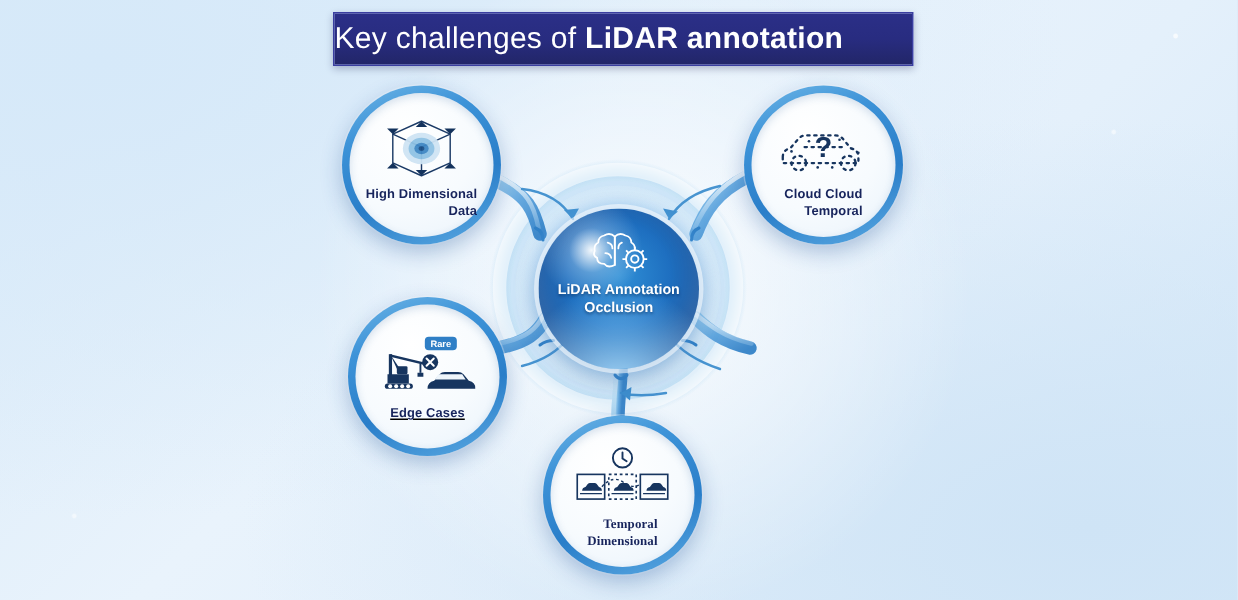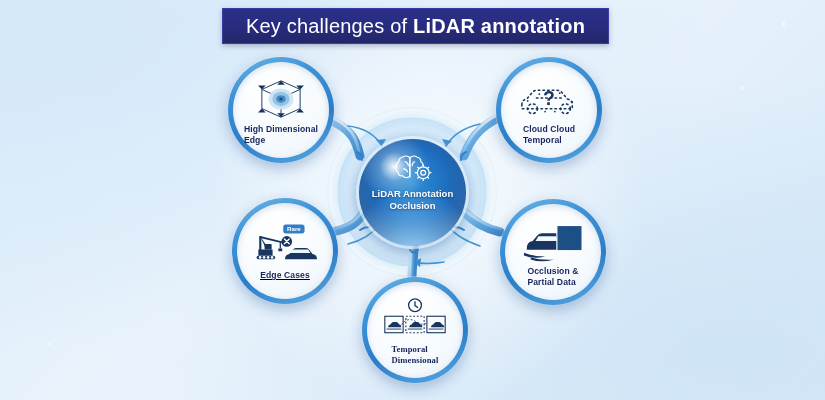--- a/index.html
+++ b/index.html
@@ -24,21 +24,21 @@
       radial-gradient(circle at 6% 86%, rgba(255,255,255,.5) 0 1px, rgba(255,255,255,0) 2px);
     pointer-events:none;
   }
 
   
   .title-bar{
     position:absolute;left:222px;top:8px;width:385px;height:34px;
     background:linear-gradient(180deg,#2b2f87 0%,#282c80 50%,#222668 100%);
     border:1px solid #3a3ea0;
     box-shadow:0 2px 5px rgba(20,30,80,.28);
-    display:flex;align-items:center;justify-content:center;
+    display:flex;align-items:center;justify-content:flex-start;
     color:#ffffff;letter-spacing:.2px;
   }
   .title-text{font-size:20px;line-height:1;white-space:nowrap;}
   .title-text .b{font-weight:bold;}
 
   
   .links{position:absolute;left:0;top:0;width:825px;height:400px;}
 
   
   .hub{
@@ -72,21 +72,21 @@
   .node-inner{
     width:100%;height:100%;border-radius:50%;
     background:radial-gradient(circle at 38% 28%, #ffffff 0%, #f7fbfe 55%, #e8f2fb 100%);
     box-shadow:inset 0 2px 6px rgba(40,90,150,.18);
     display:flex;flex-direction:column;align-items:center;justify-content:center;
     box-sizing:border-box;padding:8px 6px 6px;
   }
   .node-art{width:64px;height:44px;display:block;}
   .node-label{
     margin-top:3px;color:#17245c;font-size:8.6px;font-weight:bold;line-height:10.5px;
-    text-align:left;letter-spacing:.1px;
+    text-align:right;letter-spacing:.1px;
   }
 
   #node-hd  {left:228px;top:57px;}
   #node-pcs {left:496px;top:57px;}
   #node-ec  {left:232px;top:198px;text-decoration:underline;}
   #node-occ {left:500px;top:199px;}
   #node-tc  {left:362px;top:277px;font-family:Liberation Serif, serif;}
 </style>
 </head>
 <body>
@@ -195,21 +195,21 @@
           <polygon points="13,13 9,9 17,9"></polygon>
           <polygon points="53,13 49,9 57,9"></polygon>
           <polygon points="13,33 9,37 17,37"></polygon>
           <polygon points="53,33 49,37 57,37"></polygon>
           <polygon points="33,42 29,38 37,38"></polygon>
           <polygon points="33,4 29,8 37,8"></polygon>
         </g>
       </svg>
       <div class="node-label">
         <div>High Dimensional</div>
-        <div>Edge</div>
+        <div>Data</div>
       </div>
     </div>
   </div>
 
   <div class="node" id="node-pcs">
     <div class="node-inner">
       <svg class="node-art" viewBox="0 0 66 40">
         <g fill="none" stroke="#17355f" stroke-width="1.6" stroke-linecap="round" stroke-dasharray="1.6 3.2">
           <path d="M5 26 q0-5 5-6 l6-7 q2-2 5-2 h20 q3 0 5 2 l6 7 q5 1 5 6 v4 h-52 z"></path>
           <circle cx="16" cy="30" r="5"></circle>
@@ -262,37 +262,20 @@
           <circle cx="38" cy="19" r="6" fill="#17355f"></circle>
           <path d="M35.3 16.3 l5.4 5.4 M40.7 16.3 l-5.4 5.4" stroke="#ffffff" stroke-width="1.5" stroke-linecap="round"></path>
         </g>
       </svg>
       <div class="node-label">
         <div>Edge Cases</div>
       </div>
     </div>
   </div>
 
-  <div class="node" id="node-occ">
-    <div class="node-inner">
-      <svg class="node-art" viewBox="0 0 66 42">
-        <g fill="#17355f">
-          <path d="M6 28 q0-6 6-7 l5-6 q2-2 5-2 h14 q3 0 5 2 l5 6 q6 1 6 7 v2 h-46 z"></path>
-          <path d="M18 16 h18 l3 5 h-24 z" fill="#f2f8fd"></path>
-          <path d="M3 33 q10 4 22 4 q-12 3 -22 -1 z"></path>
-          <path d="M10 38 q12 3 24 2 q-13 4 -24 0 z"></path>
-        </g>
-        <rect x="37" y="5" width="26" height="26" fill="#1b4f86" stroke="#ffffff" stroke-width="1.2"></rect>
-      </svg>
-      <div class="node-label">
-        <div>Occlusion &amp;</div>
-        <div>Partial Data</div>
-      </div>
-    </div>
-  </div>
 
   <div class="node" id="node-tc">
     <div class="node-inner">
       <svg class="node-art" viewBox="0 0 70 46">
         <g>
           <circle cx="35" cy="8" r="7" fill="none" stroke="#17355f" stroke-width="1.4"></circle>
           <path d="M35 4 v4.4 l3 2" fill="none" stroke="#17355f" stroke-width="1.4" stroke-linecap="round"></path>
         </g>
         <g>
           <rect x="2" y="20" width="20" height="18" fill="none" stroke="#17355f" stroke-width="1.2"></rect>

